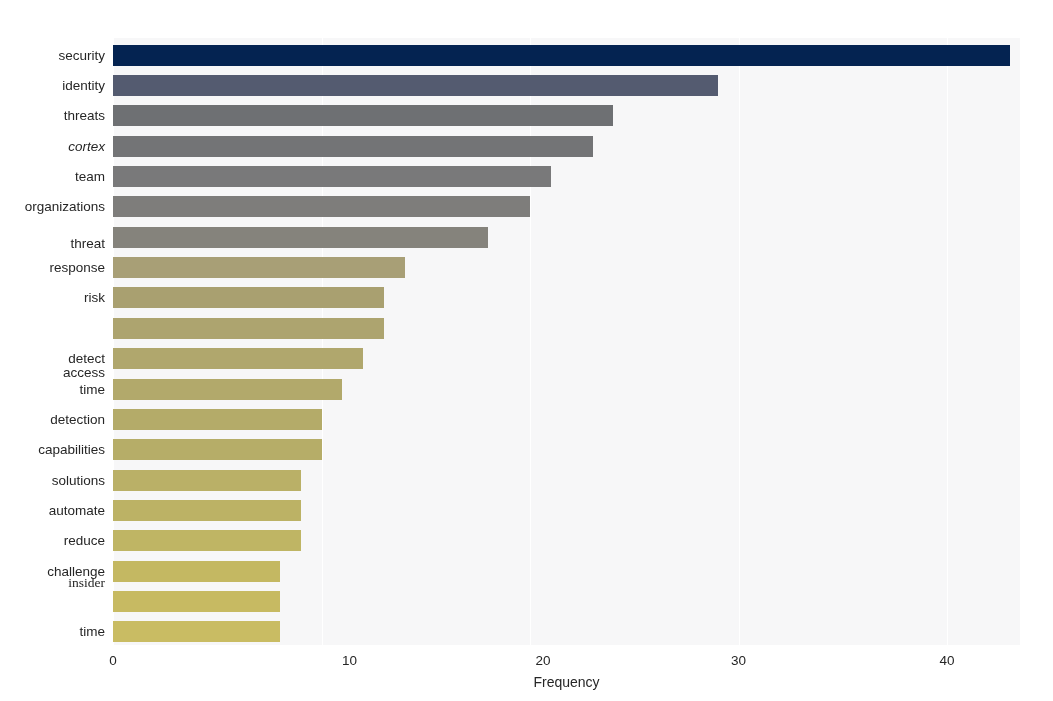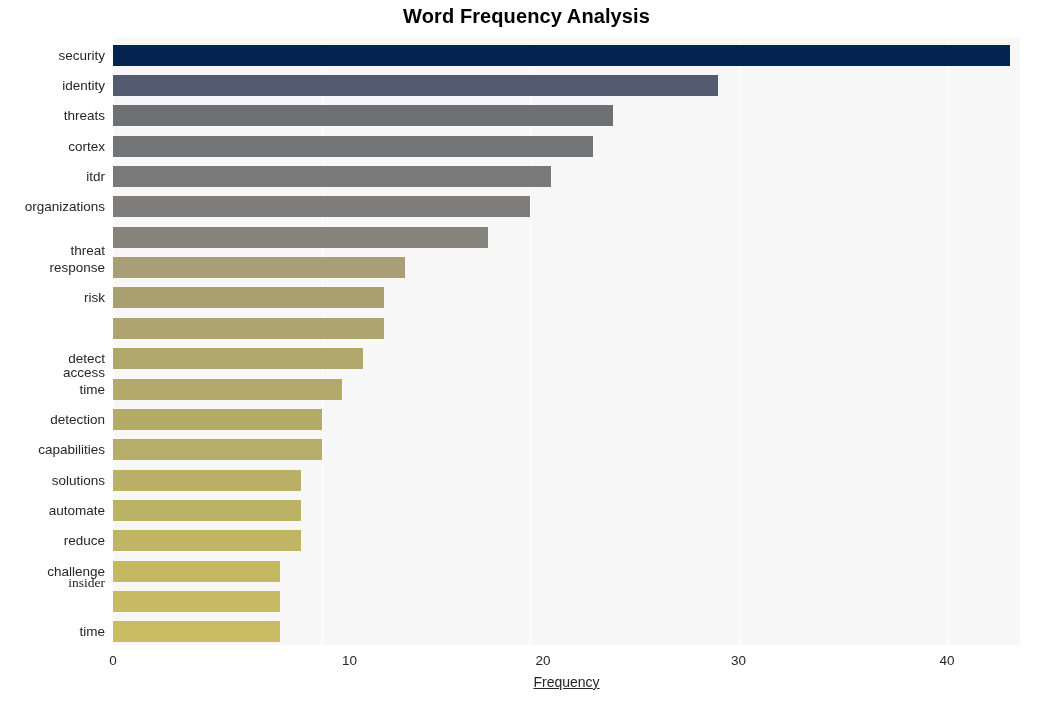--- a/index.html
+++ b/index.html
@@ -111,29 +111,27 @@
     white-space: nowrap;
   }
   #x-axis-label {
     position: absolute;
     left: 113px;
     top: 674px;
     width: 907px;
     text-align: center;
     font-size: 14px;
     color: #262626;
-    text-decoration: underline;
   }
 </style>
 </head>
 <body>
 
 <div id="figure">
 
-  <div id="chart-title">Word Frequency Analysis</div>
 
   <div id="plot-area">
     <div id="gridlines-layer">
         <div class="gridline" style="left: 0px; background: rgb(255, 255, 255);"></div>
         <div class="gridline" style="left: 208.506px; background: rgb(255, 255, 255);"></div>
         <div class="gridline" style="left: 417.011px; background: rgb(255, 255, 255);"></div>
         <div class="gridline" style="left: 625.517px; background: rgb(255, 255, 255);"></div>
         <div class="gridline" style="left: 834.023px; background: rgb(255, 255, 255);"></div>
       </div>
     <div id="bars-layer">
@@ -197,24 +195,24 @@
         <div class="bar-row" style="top: 583.325px; width: 100%;">
           <div class="bar" title="team: 8" style="width: 166.805px; background: rgb(201, 188, 99);"></div>
         </div>
       </div>
   </div>
 
   <div id="y-axis">
       <div class="ytick" style="top: 9.675px;">security</div>
       <div class="ytick" style="top: 40.025px;">identity</div>
       <div class="ytick" style="top: 70.375px; text-align: right;">threats</div>
-      <div class="ytick" style="top: 100.725px;">cortex</div>
-      <div class="ytick" style="top: 131.075px;">itdr</div>
+      <div class="ytick" style="top: 100.725px; font-style: italic;">cortex</div>
+      <div class="ytick" style="top: 131.075px;">team</div>
       <div class="ytick" style="top: 161.425px;">organizations</div>
-      <div class="ytick" style="top: 205px;">threat</div>
+      <div class="ytick" style="top: 198px;">threat</div>
       <div class="ytick" style="top: 222.125px;">response</div>
       <div class="ytick" style="top: 252.475px;">risk</div>
       <div class="ytick" style="top: 282.825px; margin-top: 44px;">access</div>
       <div class="ytick" style="top: 313.175px;">detect</div>
       <div class="ytick" style="top: 343.525px;">time</div>
       <div class="ytick" style="top: 373.875px;">detection</div>
       <div class="ytick" style="top: 404.225px;">capabilities</div>
       <div class="ytick" style="top: 434.575px;">solutions</div>
       <div class="ytick" style="top: 464.925px;">automate</div>
       <div class="ytick" style="top: 495.275px;">reduce</div>

